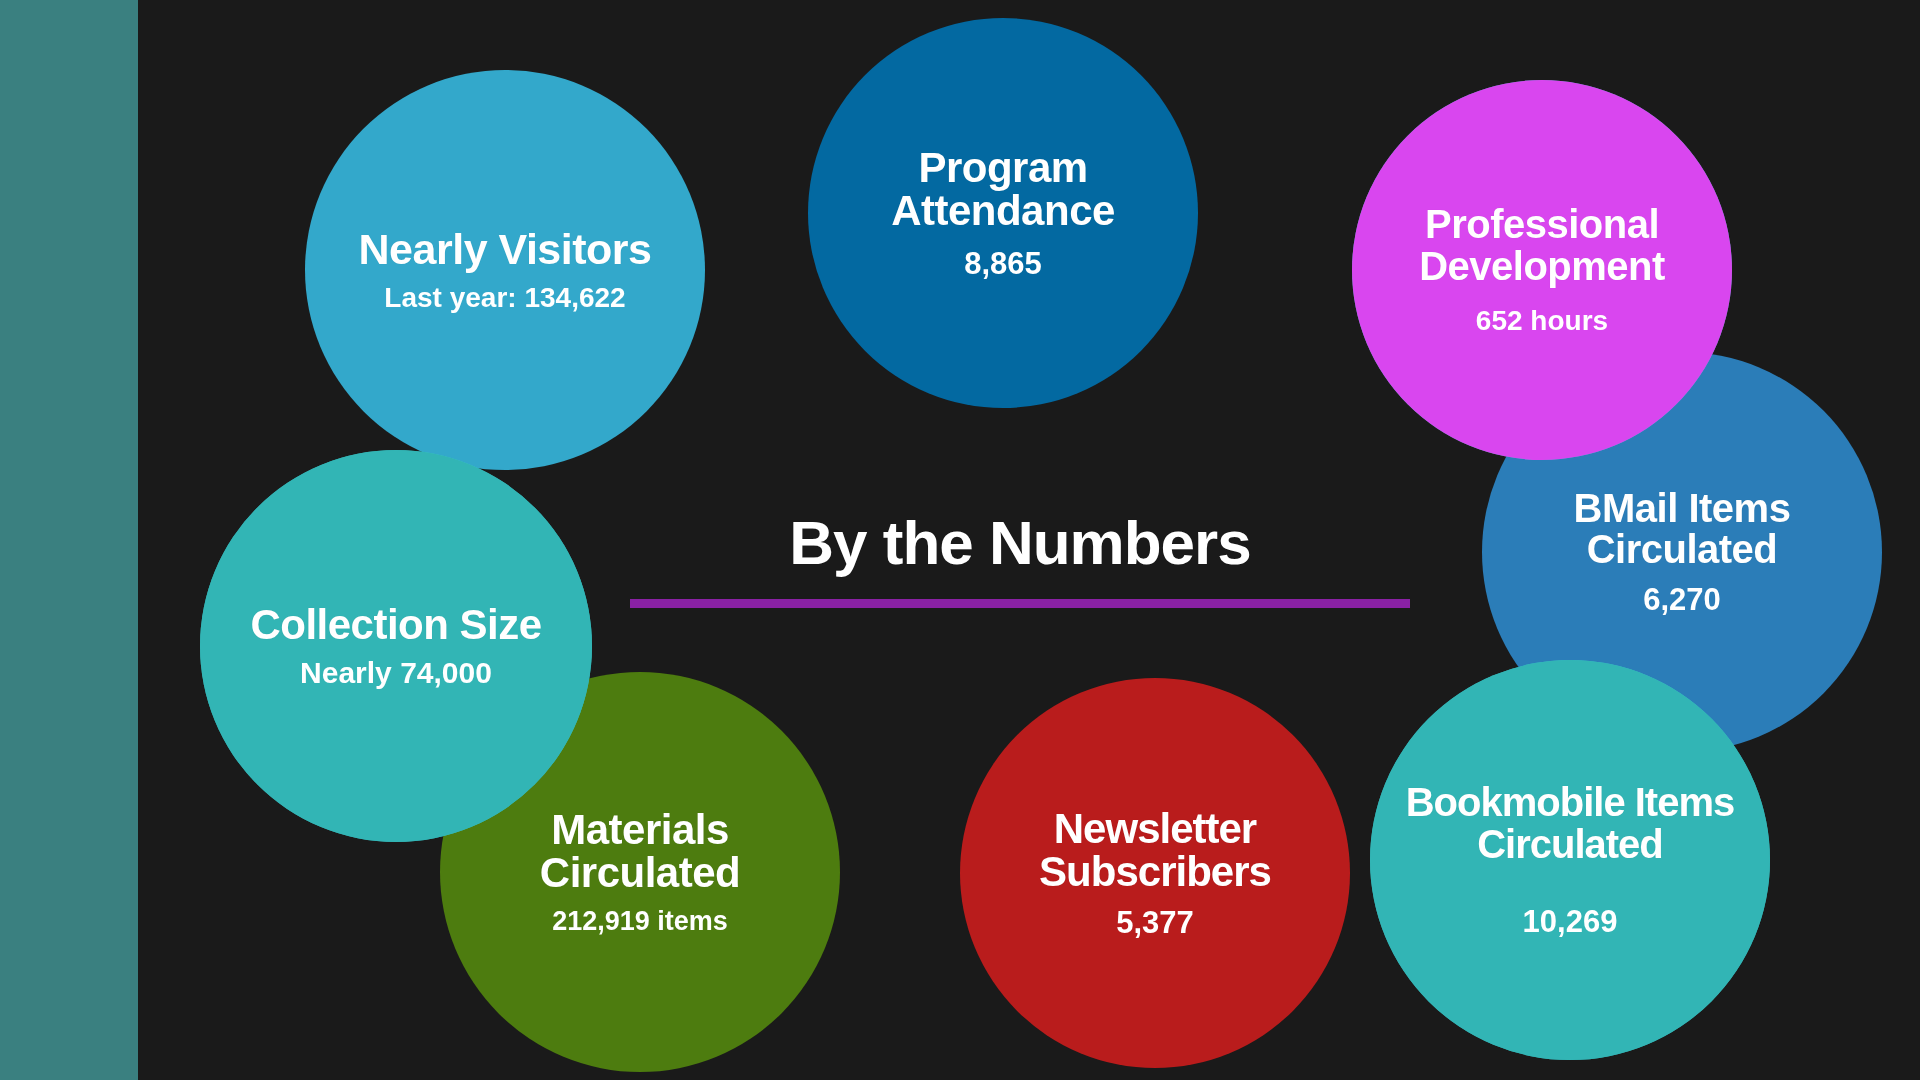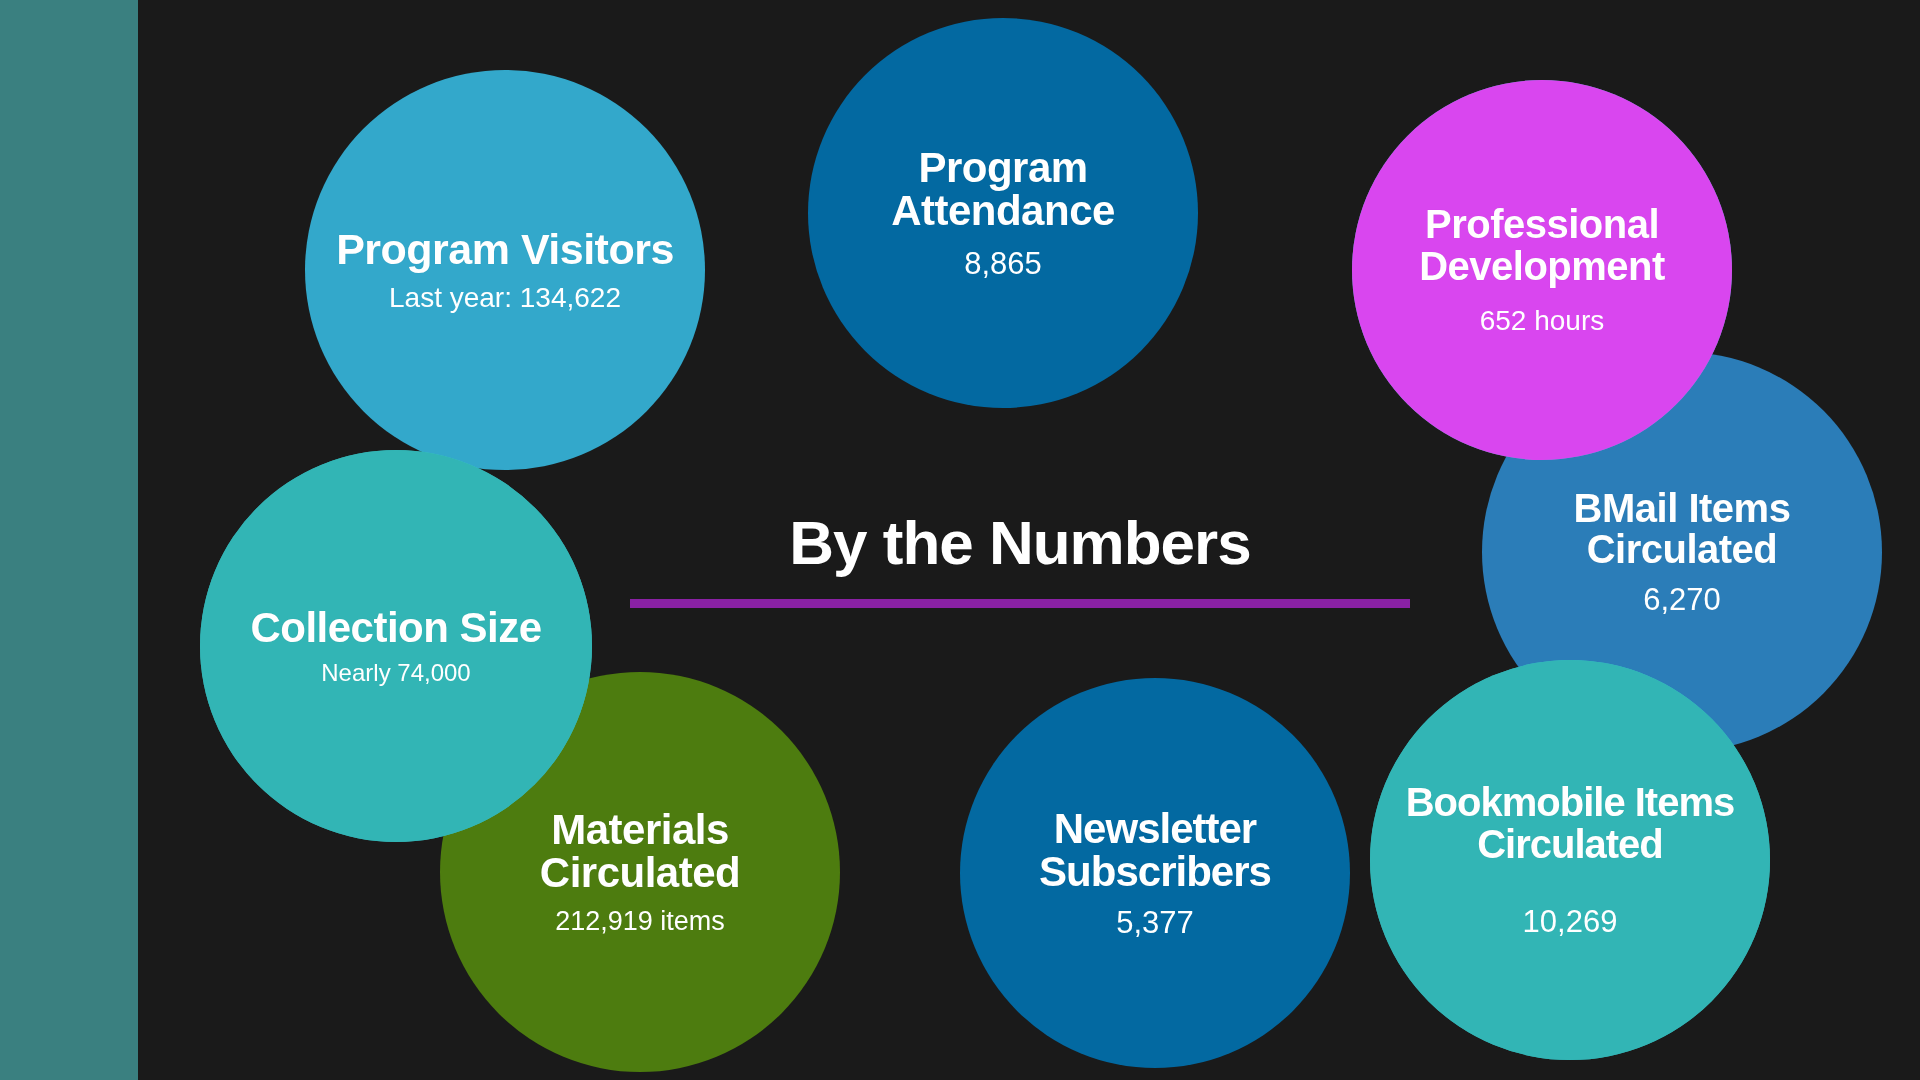--- a/index.html
+++ b/index.html
@@ -36,21 +36,21 @@
     color:#ffffff;
     line-height:1.03;
     padding:0 10px;
   }
   .bubble .title {
     font-weight:bold;
     letter-spacing:-0.5px;
     text-shadow:0 0 1px rgba(0,0,0,0.10);
   }
   .bubble .value {
-    font-weight:normal;
+    font-weight:bold;
     letter-spacing:0px;
     margin-top:10px;
   }
   
   #b-library   { left:305px;  top:70px;   width:400px; height:400px; background:#33a8cb; z-index:3; }
   #b-library .title { font-size:43px; }
   #b-library .value { font-size:28px; margin-top:12px; }
 
   #b-program   { left:808px;  top:18px;   width:390px; height:390px; background:#0369a1; z-index:3; }
   #b-program .title { font-size:42px; }
@@ -59,27 +59,27 @@
   #b-profdev   { left:1352px; top:80px;   width:380px; height:380px; background:#d946ef; z-index:6; }
   #b-profdev .title { font-size:40px; }
   #b-profdev .value { font-size:28px; margin-top:20px; }
 
   #b-bmail     { left:1482px; top:352px;  width:400px; height:400px; background:#2b7db8; z-index:4; }
   #b-bmail .title { font-size:40px; }
   #b-bmail .value { font-size:31px; margin-top:14px; }
 
   #b-collection{ left:200px;  top:450px;  width:392px; height:392px; background:#32b5b5; z-index:6; }
   #b-collection .title { font-size:42px; }
-  #b-collection .value { font-size:24px; margin-top:12px; }
+  #b-collection .value { font-size:30px; margin-top:12px; }
 
   #b-materials { left:440px;  top:672px;  width:400px; height:400px; background:#4d7c0f; z-index:3; }
   #b-materials .title { font-size:42px; }
   #b-materials .value { font-size:27px; margin-top:14px; }
 
-  #b-newsletter{ left:960px;  top:678px;  width:390px; height:390px; background:#0369a1; z-index:3;align-items:center; }
+  #b-newsletter{ left:960px;  top:678px;  width:390px; height:390px; background:#b91c1c; z-index:3;align-items:center; }
   #b-newsletter .title { font-size:42px; letter-spacing:-1px; }
   #b-newsletter .value { font-size:31px; margin-top:14px; }
 
   #b-bookmobile{ left:1370px; top:660px;  width:400px; height:400px; background:#32b5b5; z-index:6;gap:21px; }
   #b-bookmobile .title { font-size:40px; letter-spacing:-1px; }
   #b-bookmobile .value { font-size:31px; margin-top:20px; }
 
   
   .tint {
     position:absolute;
@@ -118,21 +118,21 @@
 </head>
 <body>
 
 <div id="slide">
 
   <div class="accent-bar"></div>
 
   <div class="canvas">
 
     <div class="bubble" id="b-library">
-      <div class="title">Program Visitors</div>
+      <div class="title">Nearly Visitors</div>
       <div class="value">Last year: 134,622</div>
     </div>
 
     <div class="bubble" id="b-program">
       <div class="title">Program Attendance</div>
       <div class="value">8,865</div>
     </div>
 
     <div class="bubble" id="b-bmail">
       <div class="title">BMail Items Circulated</div>

